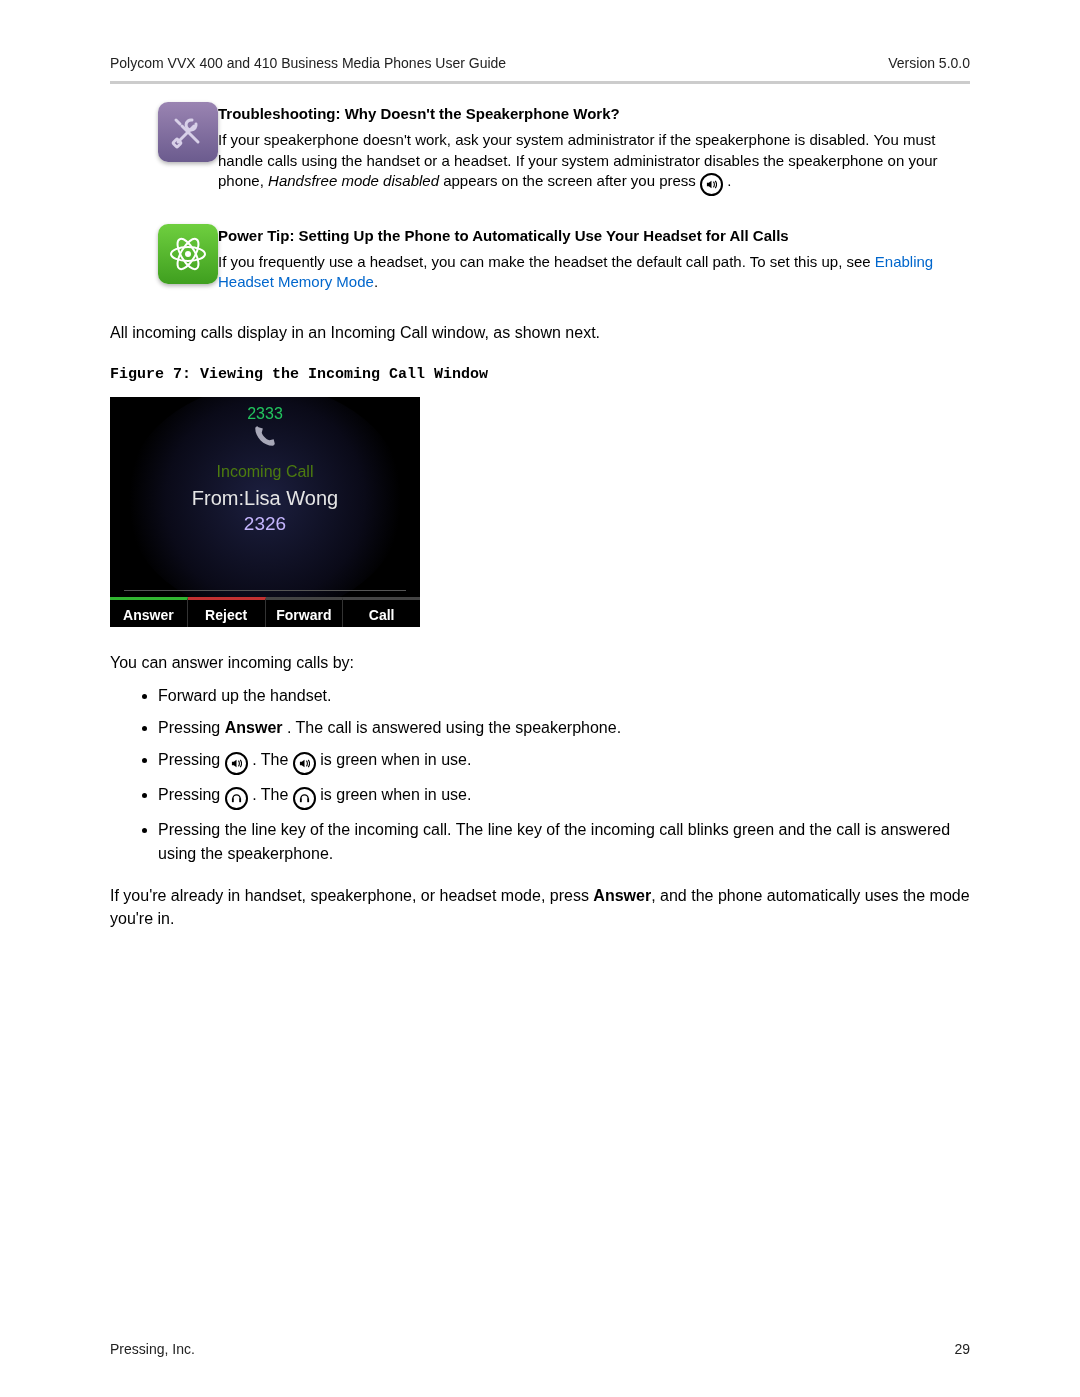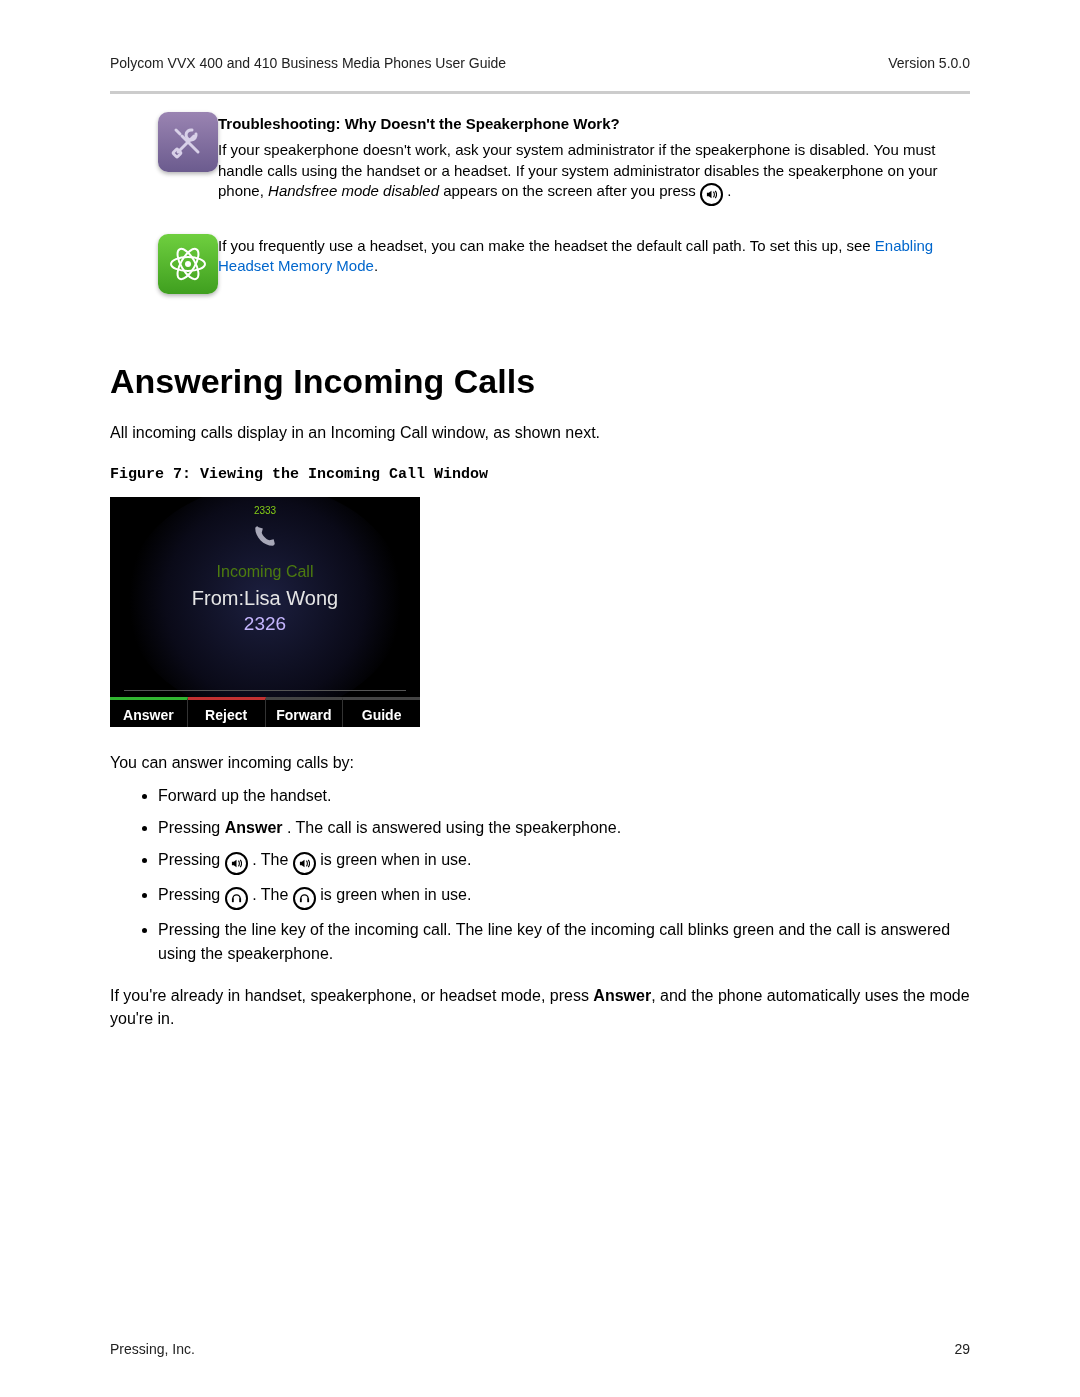--- a/index.html
+++ b/index.html
@@ -14,21 +14,21 @@
     min-height: 1397px;
     box-sizing: border-box;
     padding: 55px 110px 40px 110px;
     position: relative;
   }
   .header-row {
     display: flex;
     justify-content: space-between;
     font-size: 14px;
     color: #222;
-    margin-bottom: 20px;
+    margin-bottom: 10px;
   }
   .header-divider {
     border: none;
     border-top: 3px solid #ccc;
     margin: 0 0 18px 0;
   }
   .callout {
     display: flex;
     align-items: flex-start;
     margin-bottom: 28px;
@@ -92,22 +92,22 @@
     height: 230px;
     transform: translate(-50%, -50%);
     background: radial-gradient(circle, #1c1f3f 0%, #0a0a18 55%, #000 75%);
     border-radius: 50%;
   }
   .phone-top-number {
     position: absolute;
     top: 8px;
     left: 50%;
     transform: translateX(-50%);
-    color: #84cc16;
-    font-size: 10px;
+    color: #22c55e;
+    font-size: 16px;
   }
   .phone-handset-icon {
     position: absolute;
     top: 26px;
     left: 50%;
     transform: translateX(-50%);
     color: #aaa;
   }
   .phone-incoming {
     position: absolute;
@@ -238,26 +238,26 @@
       <svg width="42" height="42" viewBox="0 0 42 42">
         <g fill="none" stroke="#ffffff" stroke-width="2">
           <ellipse cx="21" cy="21" rx="17" ry="7"></ellipse>
           <ellipse cx="21" cy="21" rx="17" ry="7" transform="rotate(60 21 21)"></ellipse>
           <ellipse cx="21" cy="21" rx="17" ry="7" transform="rotate(-60 21 21)"></ellipse>
         </g>
         <circle cx="21" cy="21" r="3" fill="#ffffff"></circle>
       </svg>
     </div>
     <div class="callout-body">
+      <div class="callout-title">Power Tip: Setting Up the Phone to Automatically Use Your Headset for All Calls</div>
       <span>If you frequently use a headset, you can make the headset the default call path. To set this up, see </span>
       <a href="#" class="inline-link">Enabling Headset Memory Mode</a><span>.</span>
     </div>
   </div>
 
-  <h1 class="main-heading">Answering Incoming Calls</h1>
 
   <p class="body-text">All incoming calls display in an Incoming Call window, as shown next.</p>
 
   <div class="figure-caption">Figure 7: Viewing the Incoming Call Window</div>
 
   <div class="phone">
     <div class="phone-glow"></div>
     <div class="phone-top-number">2333</div>
     <div class="phone-handset-icon">
       <svg width="26" height="26" viewBox="0 0 24 24">
@@ -265,21 +265,21 @@
         </svg>
     </div>
     <div class="phone-incoming">Incoming Call</div>
     <div class="phone-from">From:Lisa Wong</div>
     <div class="phone-num">2326</div>
     <div class="phone-divider"></div>
     <div class="phone-softkeys">
       <div class="softkey answer">Answer</div>
       <div class="softkey reject">Reject</div>
       <div class="softkey">Forward</div>
-      <div class="softkey">Guide</div>
+      <div class="softkey">Call</div>
     </div>
   </div>
 
   <p class="body-text" style="margin-bottom:10px">You can answer incoming calls by:</p>
 
   <ul class="bullets">
     <li>Forward up the handset.</li>
     <li>
       <span>Pressing </span>
       <strong>Answer</strong>

